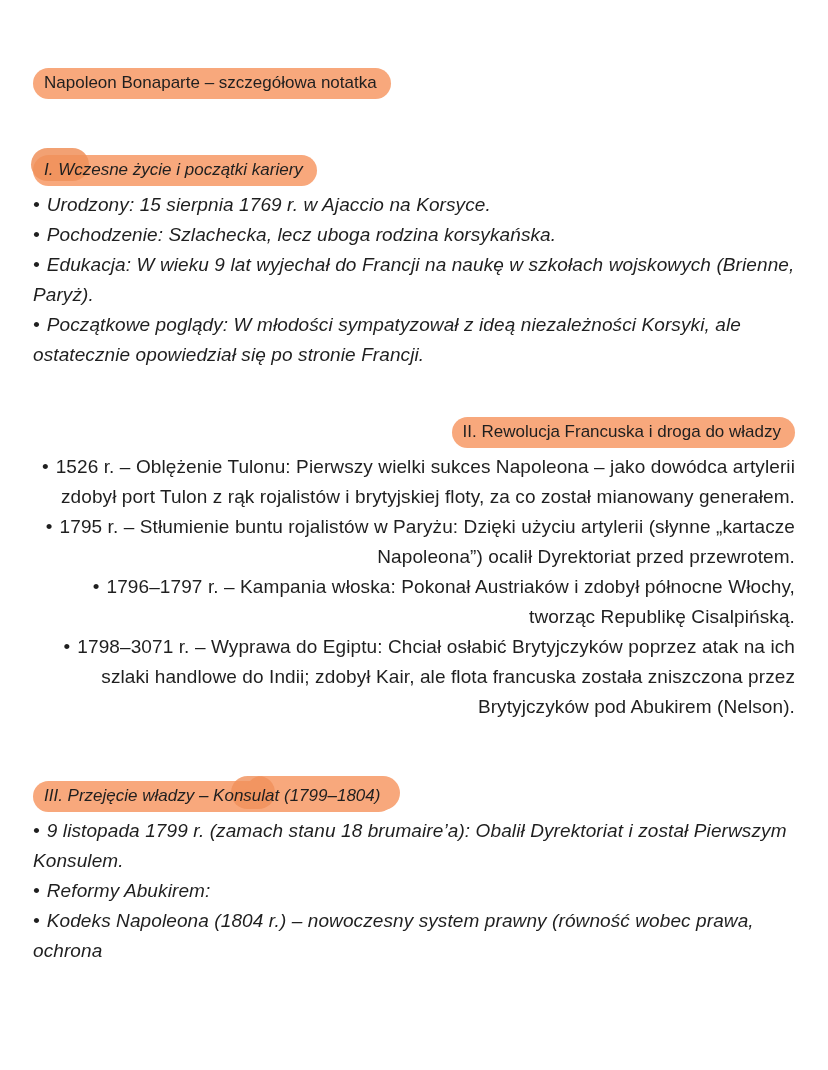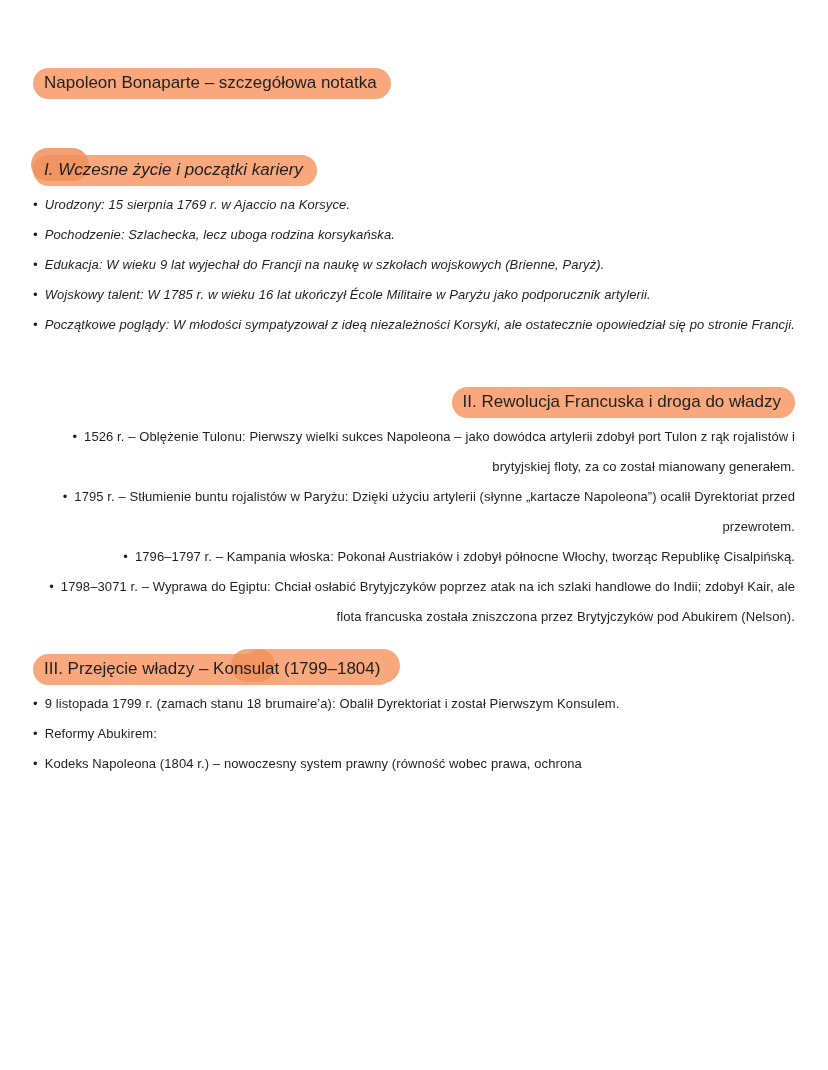--- a/index.html
+++ b/index.html
@@ -58,24 +58,24 @@
     position: absolute;
     top: -5px; left: 198px;
     width: 44px; height: 33px;
     background: var(--hl2);
     opacity: 0.8;
     border-radius: 17px;
     z-index: 1;
   }
   .section-1 { margin-top: 56px; font-style: italic; }
   .section-2 { margin-top: 47px; text-align: right; }
-  .section-3 { margin-top: 22px; }
+  .section-3 { margin-top: 59px; font-style: italic; }
   .bullet-list { margin-top: 4px; width: 762px; }
   .bullet {
-    font-size: 13px;
+    font-size: 19px;
     line-height: 30px;
     color: var(--ink);
     letter-spacing: 0.1px;
   }
   .bullet-char { margin-right: 7px; }
 </style>
 </head>
 <body>
 
 <div class="page">
@@ -85,21 +85,20 @@
   </div>
 
   <section class="section-1">
     <div class="pill-row">
       <span class="hl hl-blob-left"><span class="hl-text">I. Wczesne życie i początki kariery</span></span>
     </div>
     <div class="bullet-list">
       <p class="bullet"><span class="bullet-char">•</span><span>Urodzony: 15 sierpnia 1769 r. w Ajaccio na Korsyce.</span></p>
       <p class="bullet"><span class="bullet-char">•</span><span>Pochodzenie: Szlachecka, lecz uboga rodzina korsykańska.</span></p>
       <p class="bullet"><span class="bullet-char">•</span><span>Edukacja: W wieku 9 lat wyjechał do Francji na naukę w szkołach wojskowych (Brienne, Paryż).</span></p>
-      <p class="bullet"><span class="bullet-char">•</span><span>Wojskowy talent: W 1785 r. w wieku 16 lat ukończył École Militaire w Paryżu jako podporucznik artylerii.</span></p>
       <p class="bullet"><span class="bullet-char">•</span><span>Początkowe poglądy: W młodości sympatyzował z ideą niezależności Korsyki, ale ostatecznie opowiedział się po stronie Francji.</span></p>
     </div>
   </section>
 
   <section class="section-2">
     <div class="pill-row">
       <span class="hl"><span class="hl-text">II. Rewolucja Francuska i droga do władzy</span></span>
     </div>
     <div class="bullet-list">
       <p class="bullet"><span class="bullet-char">•</span><span>1526 r. – Oblężenie Tulonu: Pierwszy wielki sukces Napoleona – jako dowódca artylerii zdobył port Tulon z rąk rojalistów i brytyjskiej floty, za co został mianowany generałem.</span></p>

